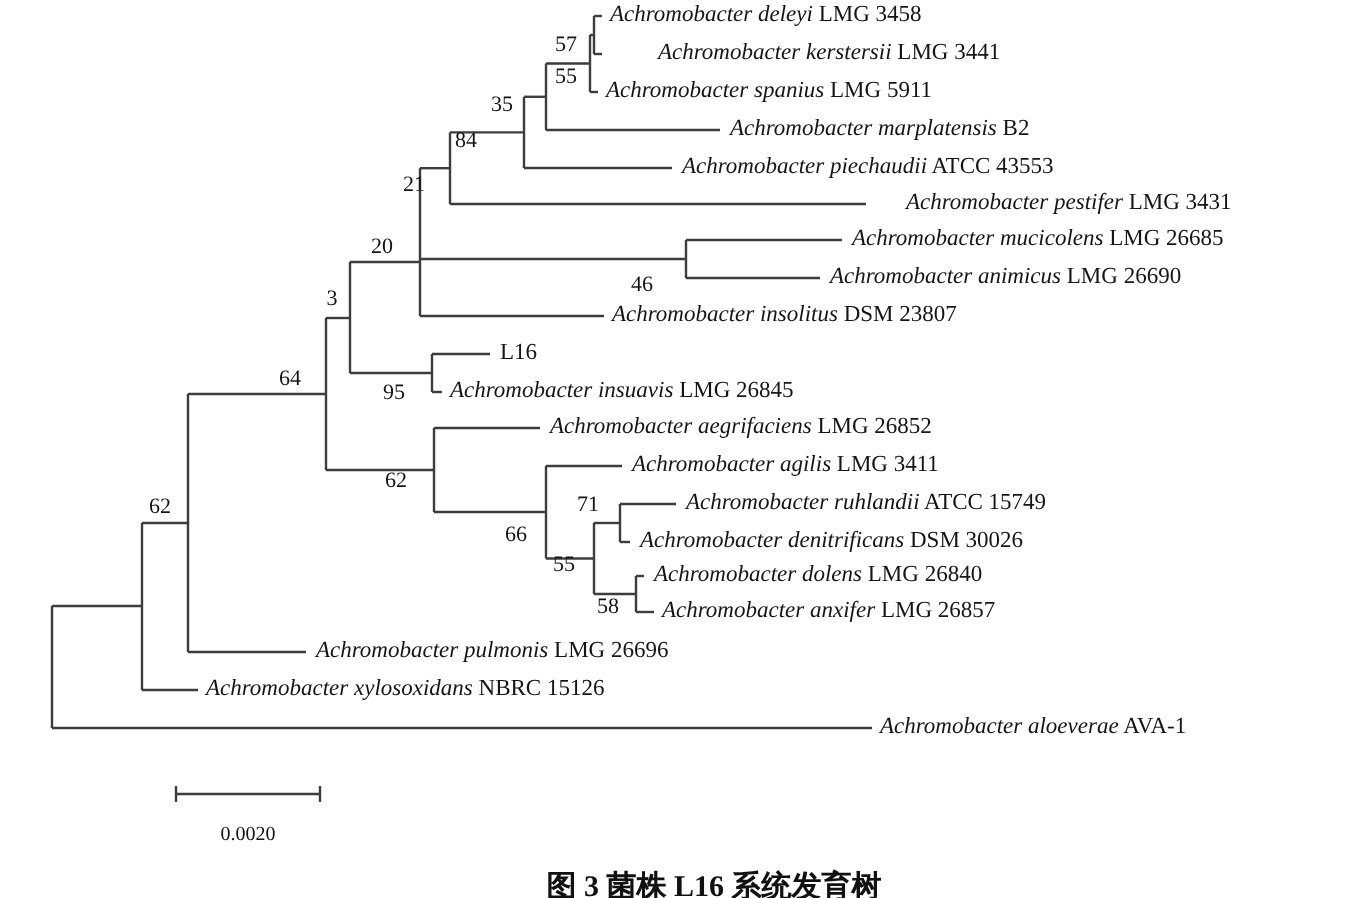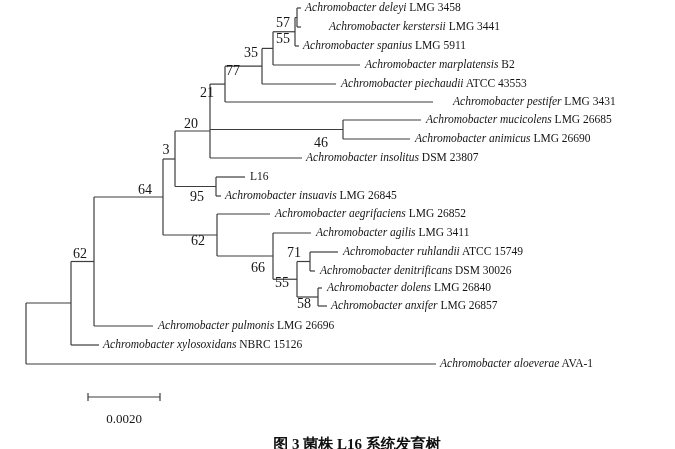--- a/index.html
+++ b/index.html
@@ -17,29 +17,29 @@
     font-size:11.5px;
     line-height:1;
     white-space:nowrap;
     transform:translateY(-50%);
     color:#151515;
   }
   .taxon-label .sp{font-style:italic;}
   .taxon-label .st{font-style:normal;}
   .bootstrap-value{
     position:absolute;
-    font-size:14px;
+    font-size:11px;
     line-height:1;
     white-space:nowrap;
     transform:translate(-50%,-50%);
     color:#151515;
   }
   .scale-label{
     position:absolute;
-    font-size:13px;
+    font-size:10px;
     line-height:1;
     transform:translate(-50%,-50%);
     color:#151515;
   }
   .caption{
     position:absolute;
     font-size:15px;
     font-weight:bold;
     line-height:1.1;
     white-space:nowrap;
@@ -128,21 +128,21 @@
       <div class="taxon-label" style="left: 343px; top: 252px;"><span class="sp">Achromobacter ruhlandii</span><span class="st"> ATCC 15749</span></div>
       <div class="taxon-label" style="left: 320px; top: 271px;"><span class="sp">Achromobacter denitrificans</span><span class="st"> DSM 30026</span></div>
       <div class="taxon-label" style="left: 327px; top: 288px;"><span class="sp">Achromobacter dolens</span><span class="st"> LMG 26840</span></div>
       <div class="taxon-label" style="left: 331px; top: 306px;"><span class="sp">Achromobacter anxifer</span><span class="st"> LMG 26857</span></div>
       <div class="taxon-label" style="left: 158px; top: 326px;"><span class="sp">Achromobacter pulmonis</span><span class="st"> LMG 26696</span></div>
       <div class="taxon-label" style="left: 103px; top: 345px;"><span class="sp">Achromobacter xylosoxidans</span><span class="st"> NBRC 15126</span></div>
       <div class="taxon-label" style="left: 440px; top: 364px;"><span class="sp">Achromobacter aloeverae</span><span class="st"> AVA-1</span></div>
       <div class="bootstrap-value" style="left: 283px; top: 23px;">57</div>
       <div class="bootstrap-value" style="left: 283px; top: 39px;">55</div>
       <div class="bootstrap-value" style="left: 251px; top: 53px;">35</div>
-      <div class="bootstrap-value" style="left: 233px; top: 71px;">77</div>
+      <div class="bootstrap-value" style="left: 233px; top: 71px;">84</div>
       <div class="bootstrap-value" style="left: 207px; top: 93px;">21</div>
       <div class="bootstrap-value" style="left: 191px; top: 124px;">20</div>
       <div class="bootstrap-value" style="left: 166px; top: 150px;">3</div>
       <div class="bootstrap-value" style="left: 321px; top: 143px;">46</div>
       <div class="bootstrap-value" style="left: 197px; top: 197px;">95</div>
       <div class="bootstrap-value" style="left: 145px; top: 190px;">64</div>
       <div class="bootstrap-value" style="left: 198px; top: 241px;">62</div>
       <div class="bootstrap-value" style="left: 258px; top: 268px;">66</div>
       <div class="bootstrap-value" style="left: 294px; top: 253px;">71</div>
       <div class="bootstrap-value" style="left: 282px; top: 283px;">55</div>

